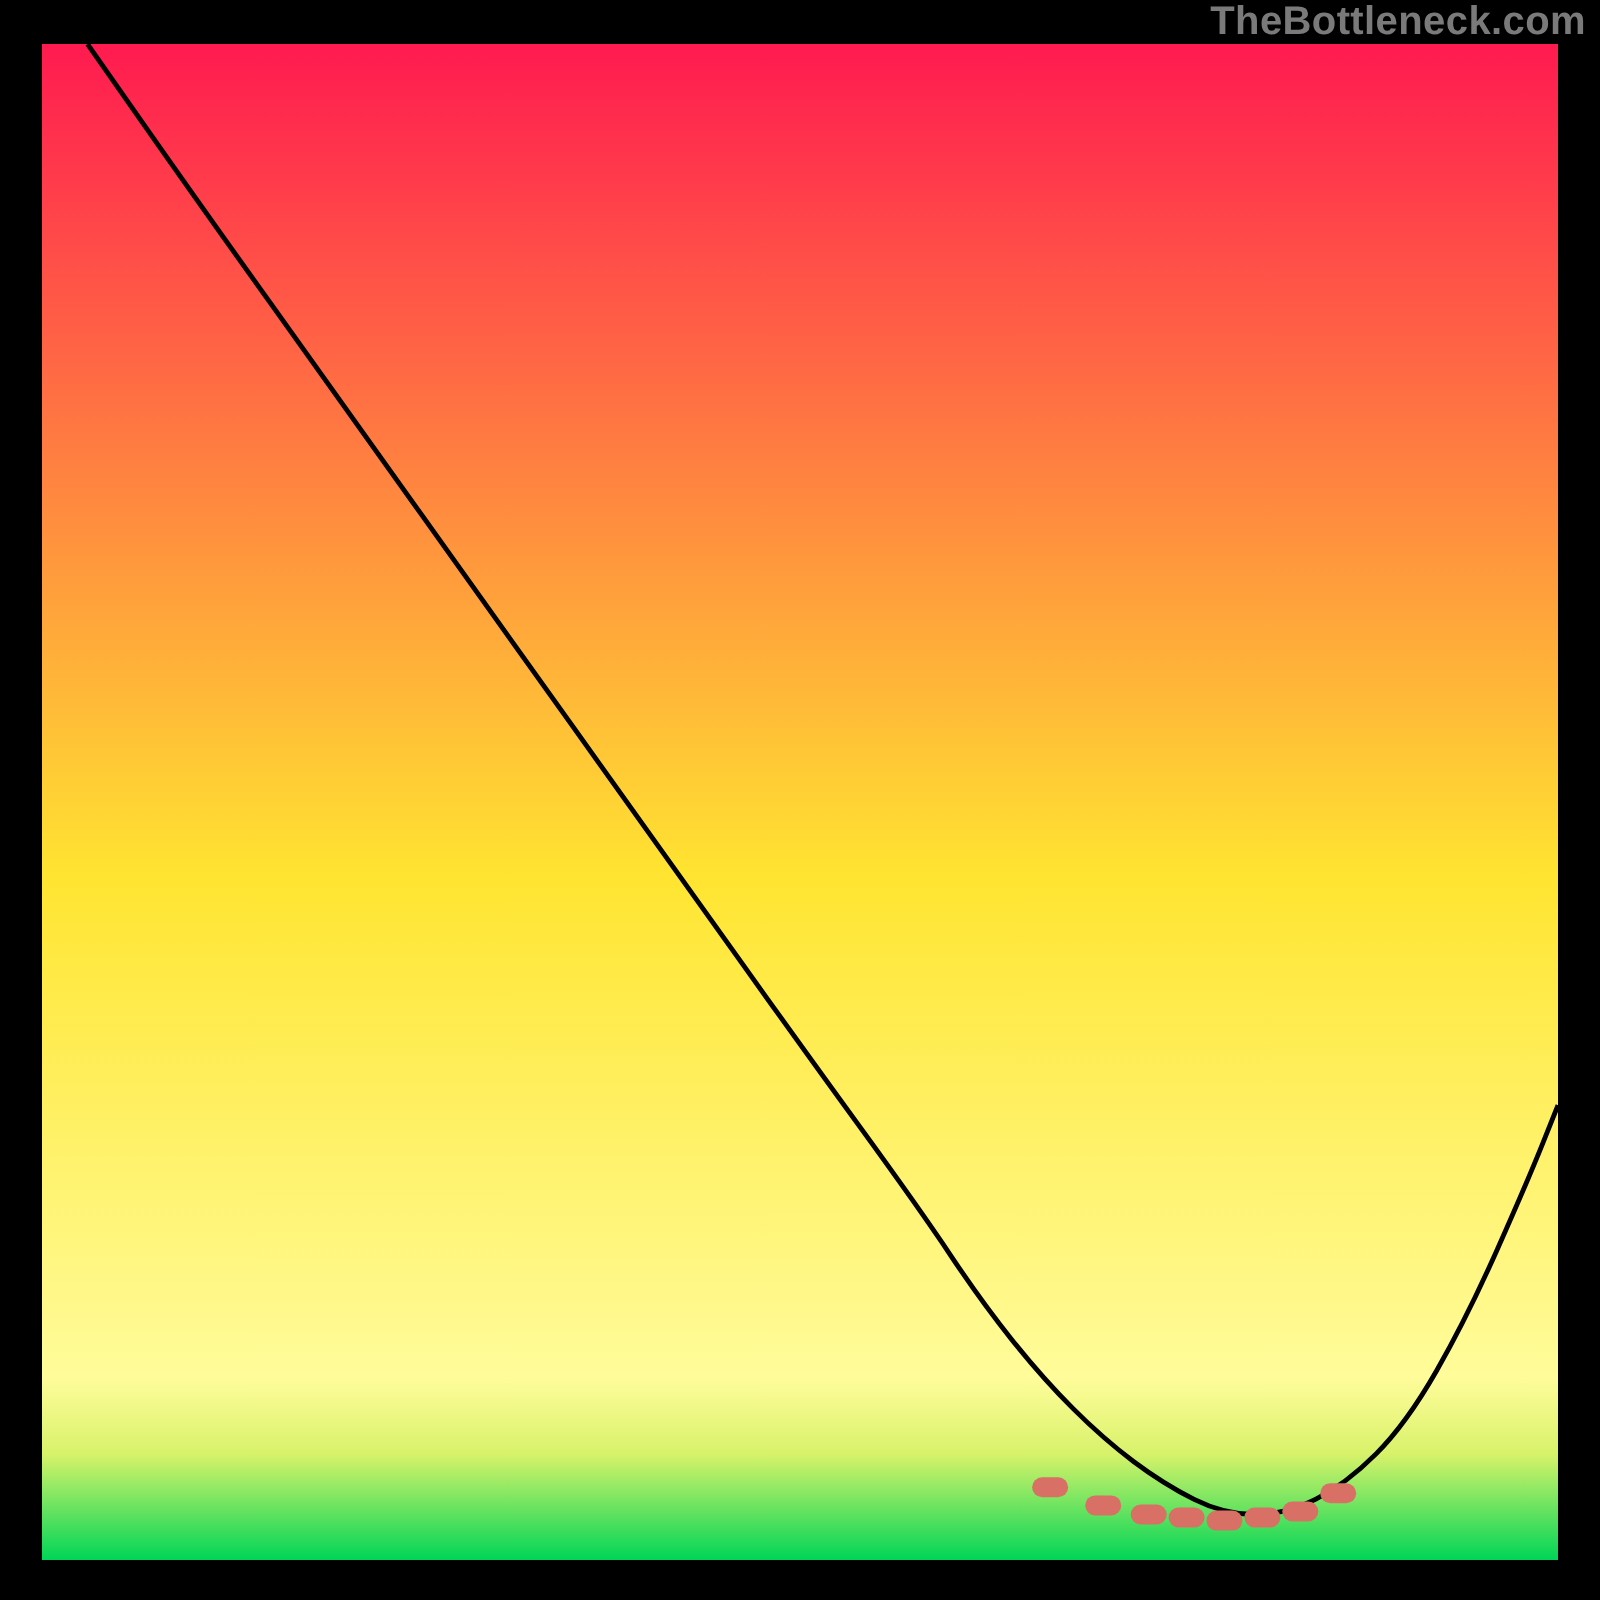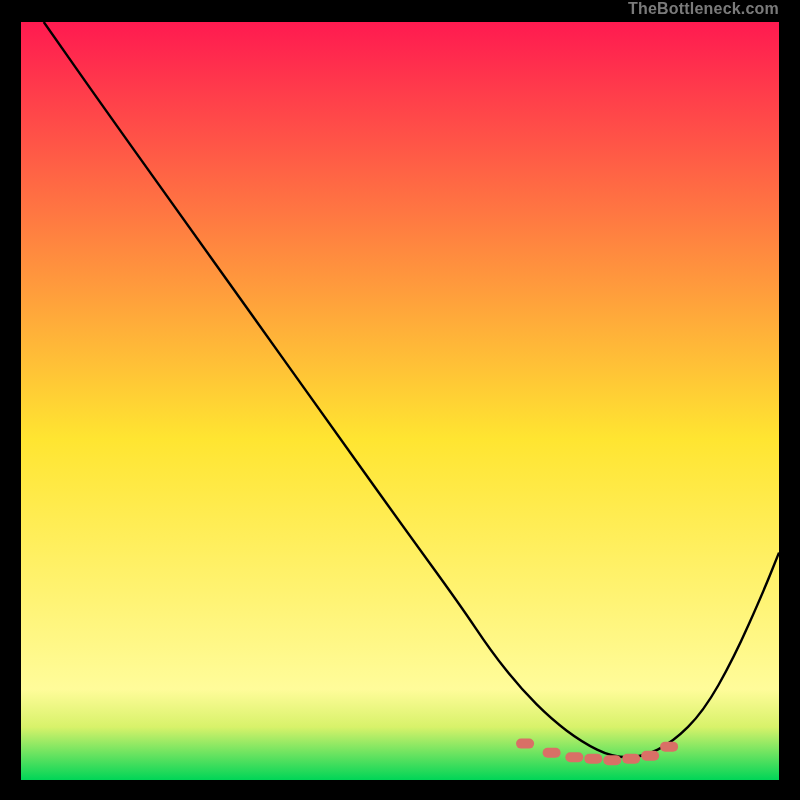--- a/index.html
+++ b/index.html
@@ -15,23 +15,23 @@
   .plot {
     position: absolute;
     left: 0;
     top: 0;
     width: 758px;
     height: 758px;
   }
   .watermark {
     position: absolute;
     top: 0px;
-    right: 21px;
+    right: 7px;
     font-family: Arial, Helvetica, sans-serif;
-    font-size: 16px;
+    font-size: 20px;
     font-weight: bold;
     color: #7a7a7a;
     letter-spacing: 0.2px;
   }
 </style>
 </head>
 <body>
 
 <div class="watermark">TheBottleneck.com</div>
 

